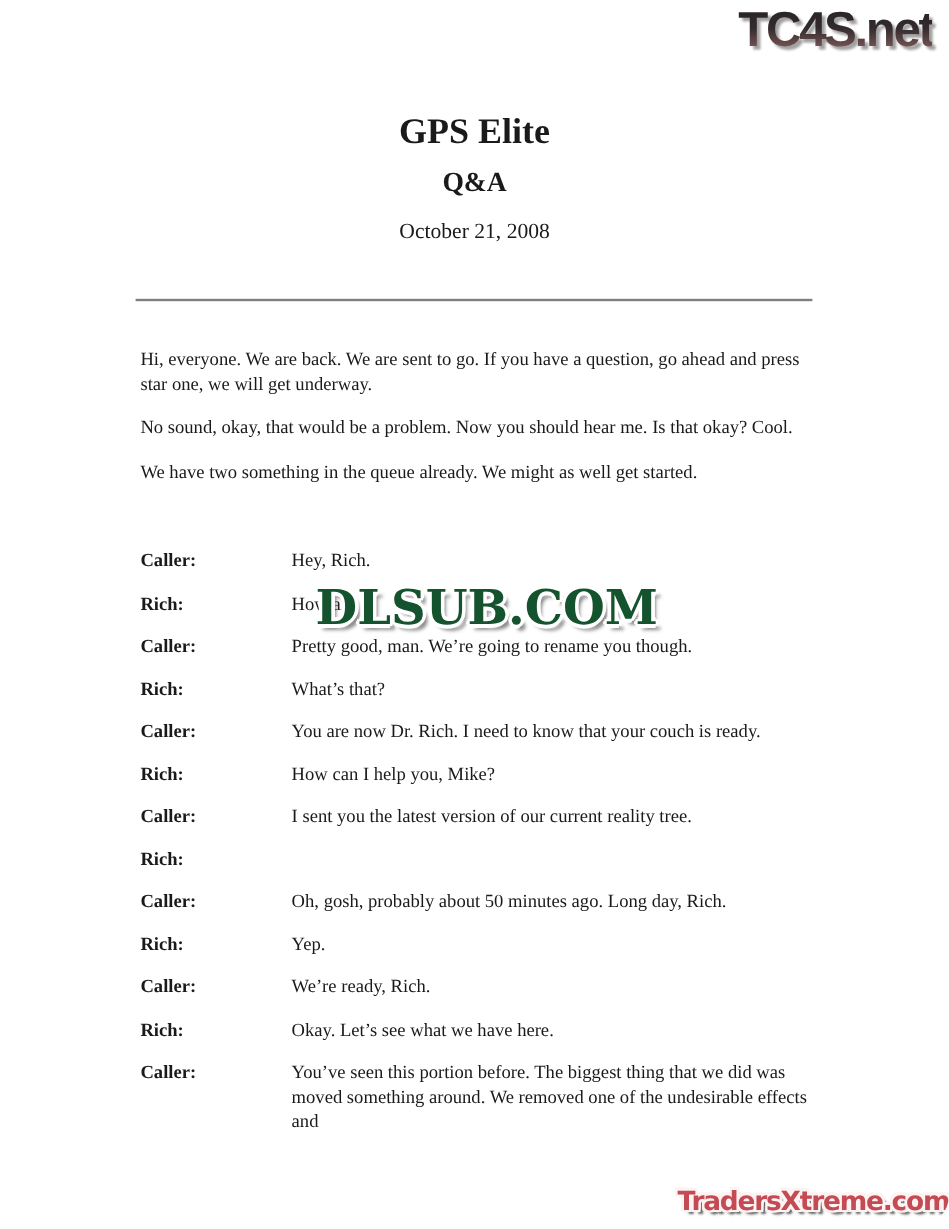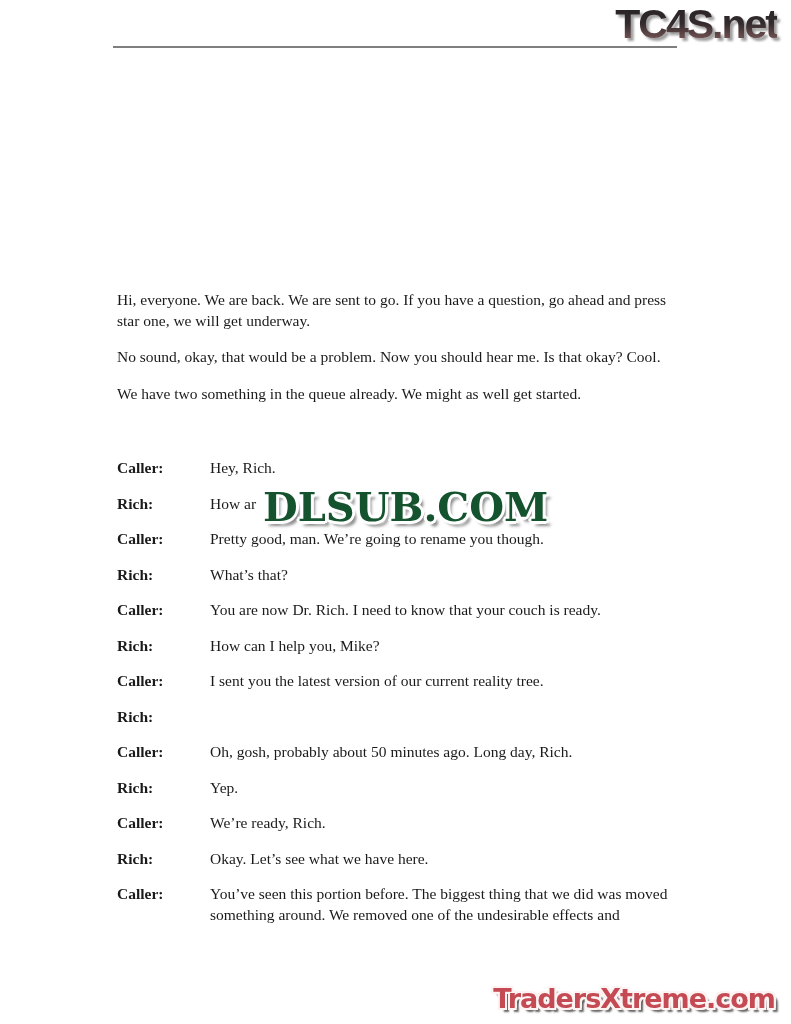--- a/index.html
+++ b/index.html
@@ -41,62 +41,67 @@
     border:none; border-top:2px solid #7f7f7f; height:0;
   }
 
   
   .content {
     position:absolute; top:290px; left:117px; width:562px;
     font-size:15.5px; line-height:20.5px;
   }
   .content p { margin:0 0 16px 0; }
   .dialogue { margin-top:54px; }
-  .dlg-row { display:flex; margin-bottom:15px; }
+  .dlg-row { display:flex; margin-bottom:15px;gap:33px; }
   .dlg-row .speaker { flex:0 0 93px; font-weight:bold; }
   .dlg-row .line { flex:1; }
 
   
   .watermark {
     position:absolute; left:263px; top:483px;
     font-family:"DejaVu Serif", serif;
     font-weight:900; font-size:40px; letter-spacing:0px;
     color:#14532d;
     -webkit-text-stroke:4px #ffffff;
     paint-order:stroke fill;
     text-shadow:
       -2px -2px 0 #fff, 2px -2px 0 #fff, -2px 2px 0 #fff, 2px 2px 0 #fff,
       0 -3px 0 #fff, 0 3px 0 #fff, -3px 0 0 #fff, 3px 0 0 #fff,
       4px 5px 3px rgba(120,120,120,0.85);
     white-space:nowrap;
   }
 
   
   .footer-logo {
-    position:absolute; right:16px; bottom:10px;
+    position:absolute; right:0; bottom:10px;
     font-family:"DejaVu Sans", sans-serif;
-    font-weight:bold; font-size:27px; letter-spacing:-1px;
+    font-weight:bold; font-size:22px; letter-spacing:-1px;
     color:#c44a53;
     -webkit-text-stroke:3px #ffffff;
     paint-order:stroke fill;
     text-shadow:
       -2px -2px 0 #fdf3f3, 2px -2px 0 #fdf3f3, -2px 2px 0 #fdf3f3, 2px 2px 0 #fdf3f3,
       0 -2px 0 #fdf3f3, 0 2px 0 #fdf3f3, -2px 0 0 #fdf3f3, 2px 0 0 #fdf3f3,
       4px 4px 2px rgba(70,70,70,0.85);
     white-space:nowrap;
     margin-left:44px;
   }
 </style>
 </head>
 <body>
 
 <div class="page">
 
   <div class="brand-logo">TC4S.net</div>
 
+  <div class="title-block">
+    <h1>GPS Elite</h1>
+    <h2>Q&amp;A</h2>
+    <div class="doc-date">October 21, 2008</div>
+  </div>
 
   <hr class="rule">
 
   <div class="content">
     <p>Hi, everyone. We are back. We are sent to go. If you have a question, go ahead and press star one, we will get underway.</p>
     <p>No sound, okay, that would be a problem. Now you should hear me. Is that okay? Cool.</p>
     <p>We have two something in the queue already. We might as well get started.</p>
 
     <div class="dialogue">
       <div class="dlg-row">

